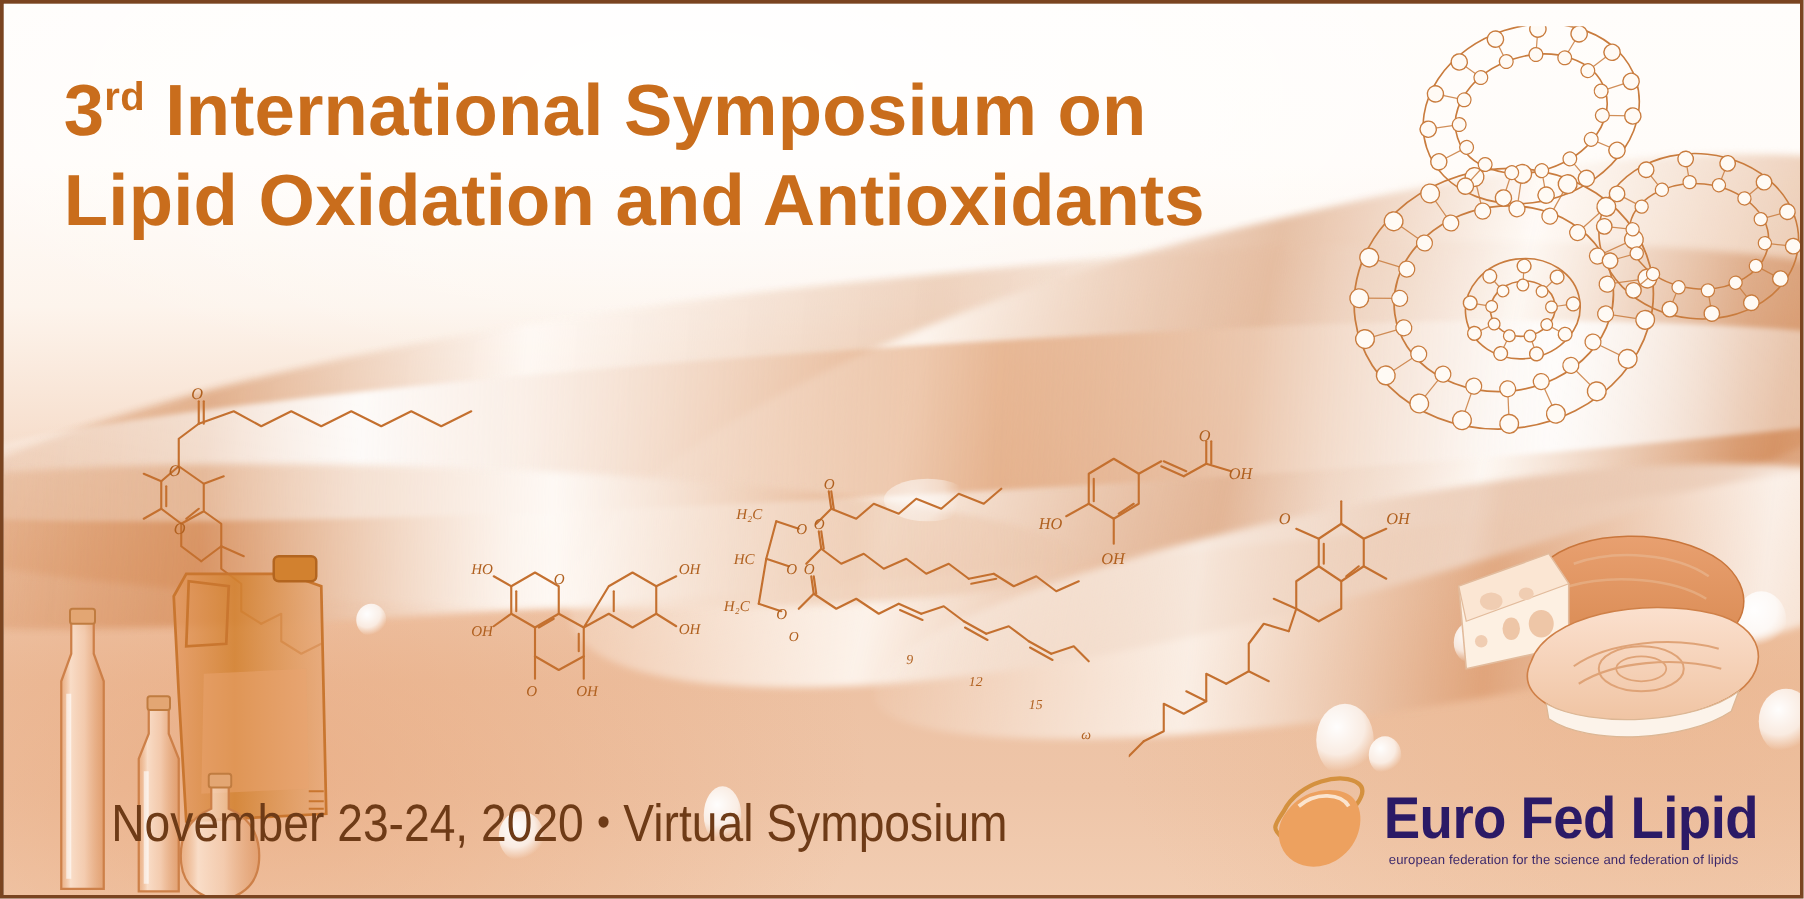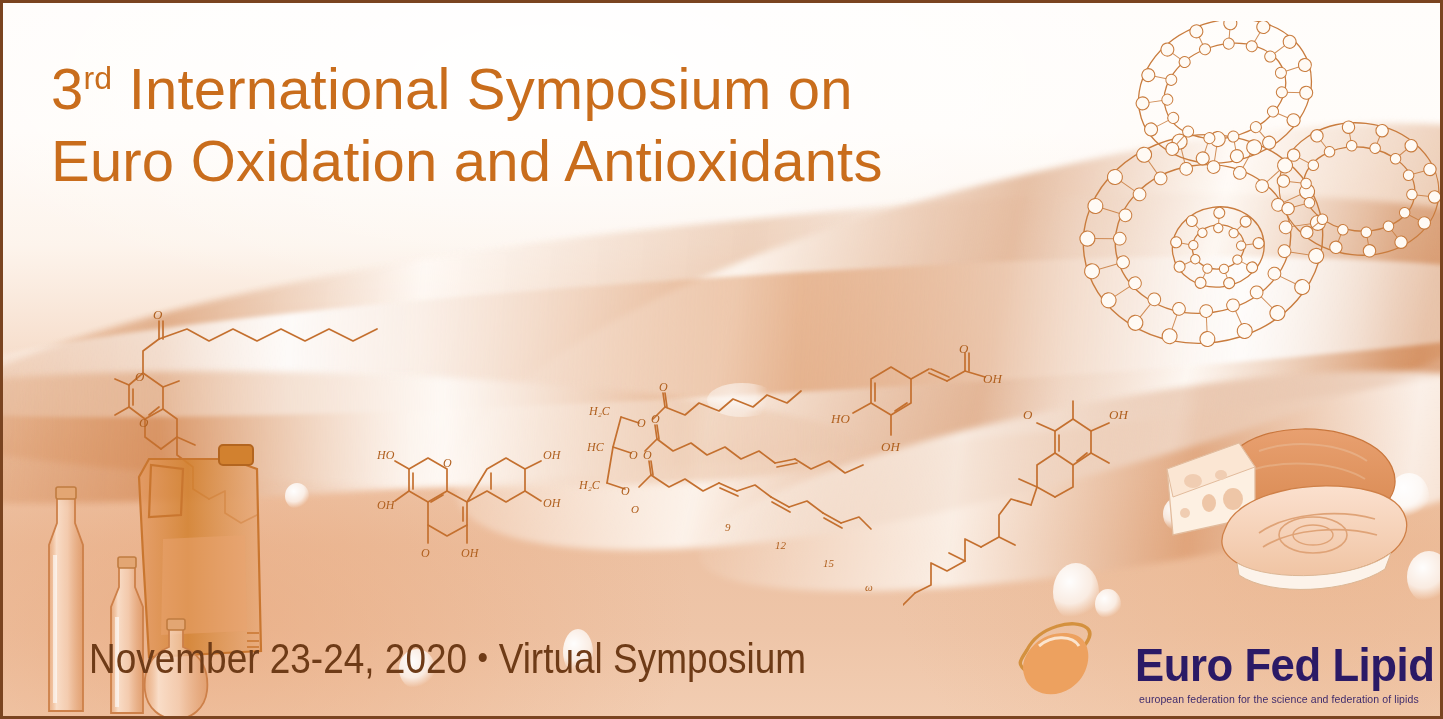--- a/index.html
+++ b/index.html
@@ -84,21 +84,21 @@
 
   
   #title-block{
     position:absolute;left:48px;top:50px;width:1040px;
     z-index:9;
   }
   #title-line-1,#title-line-2{
     color:#c96d1c;
     font-size:58px;
     line-height:72px;
-    font-weight:400;
+    font-weight:700;
     letter-spacing:.2px;
     white-space:nowrap;
   }
   #ordinal-sup{font-size:32px;vertical-align:super;line-height:0;}
 
   
   #footer-line{
     position:absolute;left:86px;top:632px;
     z-index:9;
     color:#6e3b17;
@@ -109,21 +109,21 @@
     transform:scaleX(.88);
     transform-origin:left center;
     white-space:nowrap;
     display:flex;align-items:baseline;gap:12px;
   }
   #footer-sep{font-size:34px;line-height:34px;position:relative;top:-4px;}
 
   
   #logo{
     position:absolute;left:1006px;top:608px;width:400px;height:95px;z-index:10;
-    display:flex;align-items:flex-end;gap:28px;
+    display:flex;align-items:center;
   }
   #logo-mark{position:relative;width:96px;height:92px;flex:none;}
   #logo-text-wrap{margin-left:2px;padding-top:6px;}
   #logo-wordmark{
     color:#2b1a66;
     font-size:47px;line-height:50px;font-weight:bold;
     letter-spacing:-.5px;white-space:nowrap;
     font-family:"Liberation Sans Narrow","Liberation Sans",sans-serif;
     transform:scaleX(.93);transform-origin:left center;
   }
@@ -606,21 +606,21 @@
       <path d="M96 126 C124 106 176 102 212 112" stroke="#dfa377" stroke-width="1.7" fill="none"></path>
       <path d="M100 140 C128 122 178 118 214 128" stroke="#dfa377" stroke-width="1.7" fill="none"></path>
       <ellipse cx="150" cy="128" rx="34" ry="18" fill="none" stroke="#dfa377" stroke-width="1.6"></ellipse>
       <ellipse cx="150" cy="128" rx="20" ry="10" fill="none" stroke="#dfa377" stroke-width="1.4"></ellipse>
       <path d="M74 156 C110 176 194 172 228 146 L222 162 C186 186 108 190 76 168 Z" fill="#fcf3ea" stroke="#dcb795" stroke-width="1"></path>
     </g>
   </svg>
 
   <div id="title-block">
     <div id="title-line-1"><span>3</span><sup id="ordinal-sup">rd</sup><span> International Symposium on</span></div>
-    <div id="title-line-2">Euro Oxidation and Antioxidants</div>
+    <div id="title-line-2">Lipid Oxidation and Antioxidants</div>
   </div>
 
   <div id="footer-line">
     <span>November 23-24, 2020</span>
     <span id="footer-sep">•</span>
     <span>Virtual Symposium</span>
   </div>
 
   <div id="logo">
     <svg id="logo-mark" viewBox="0 0 96 92">

